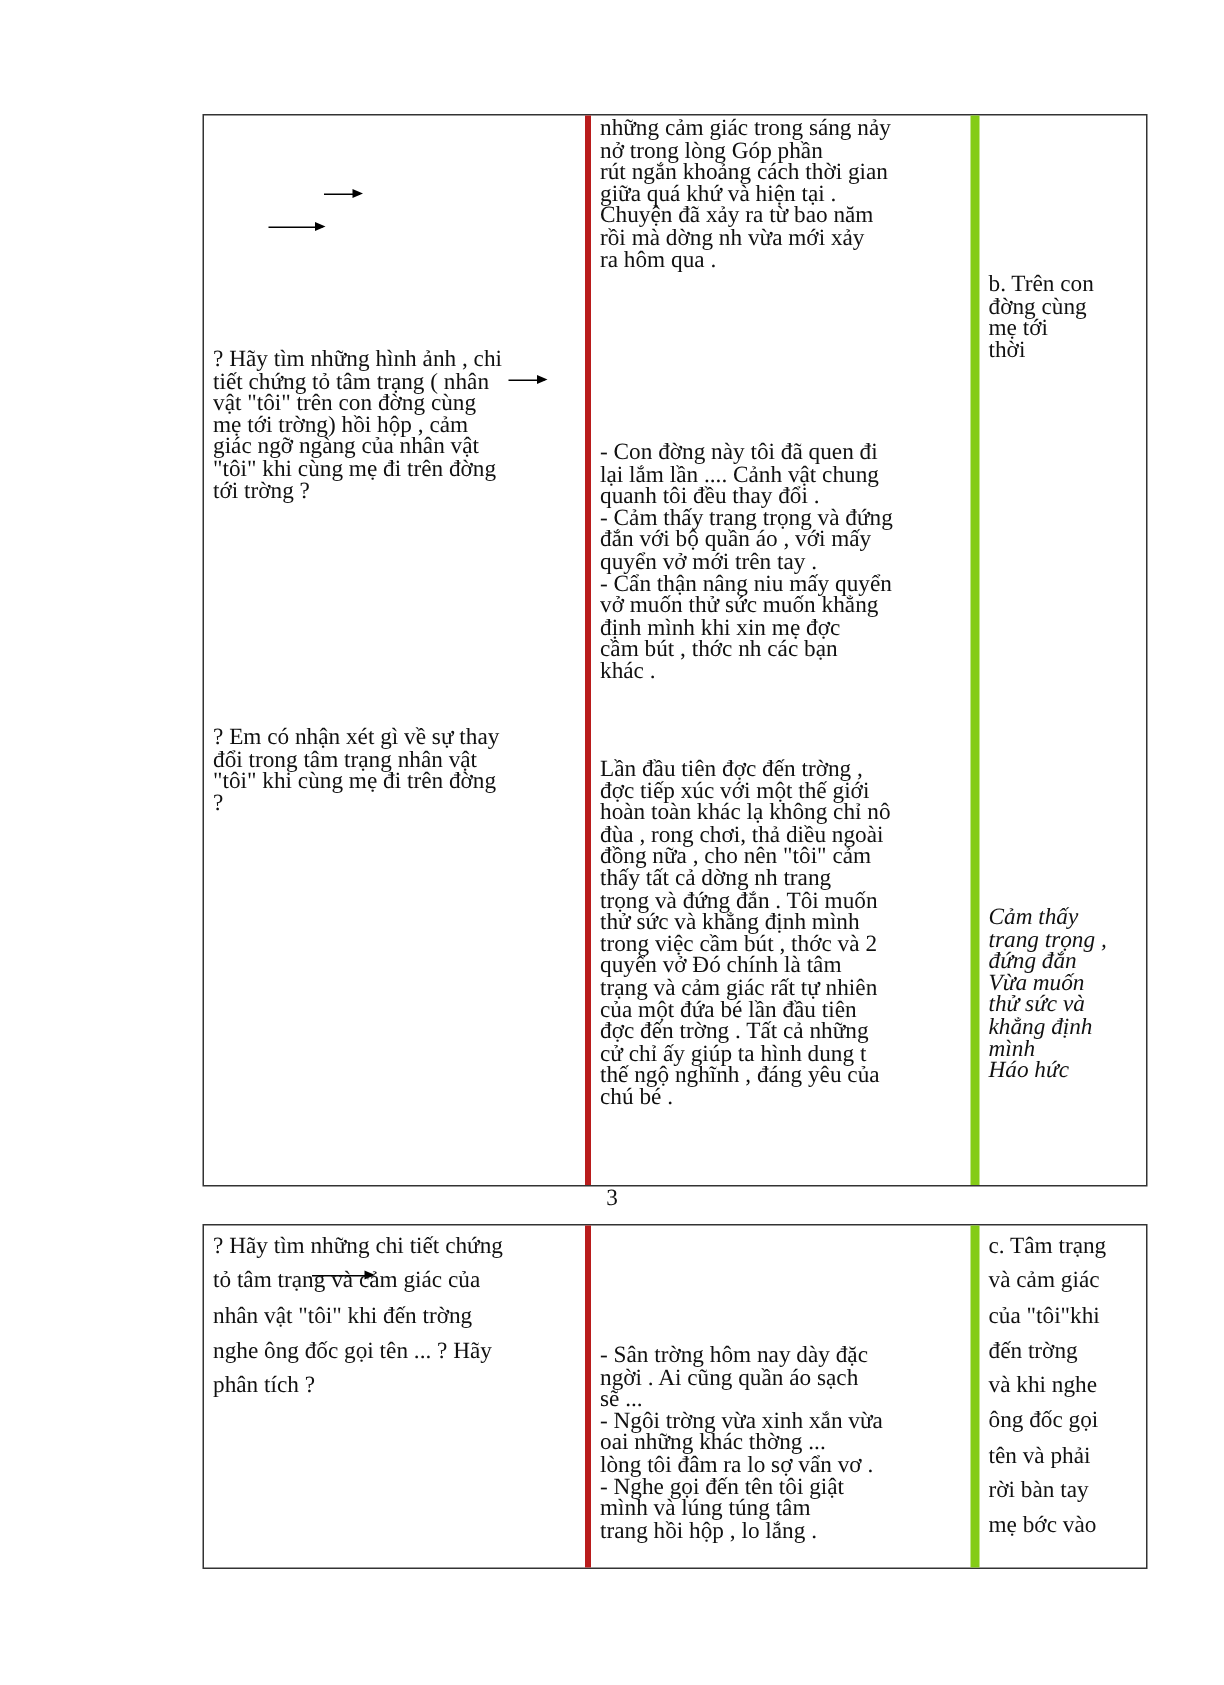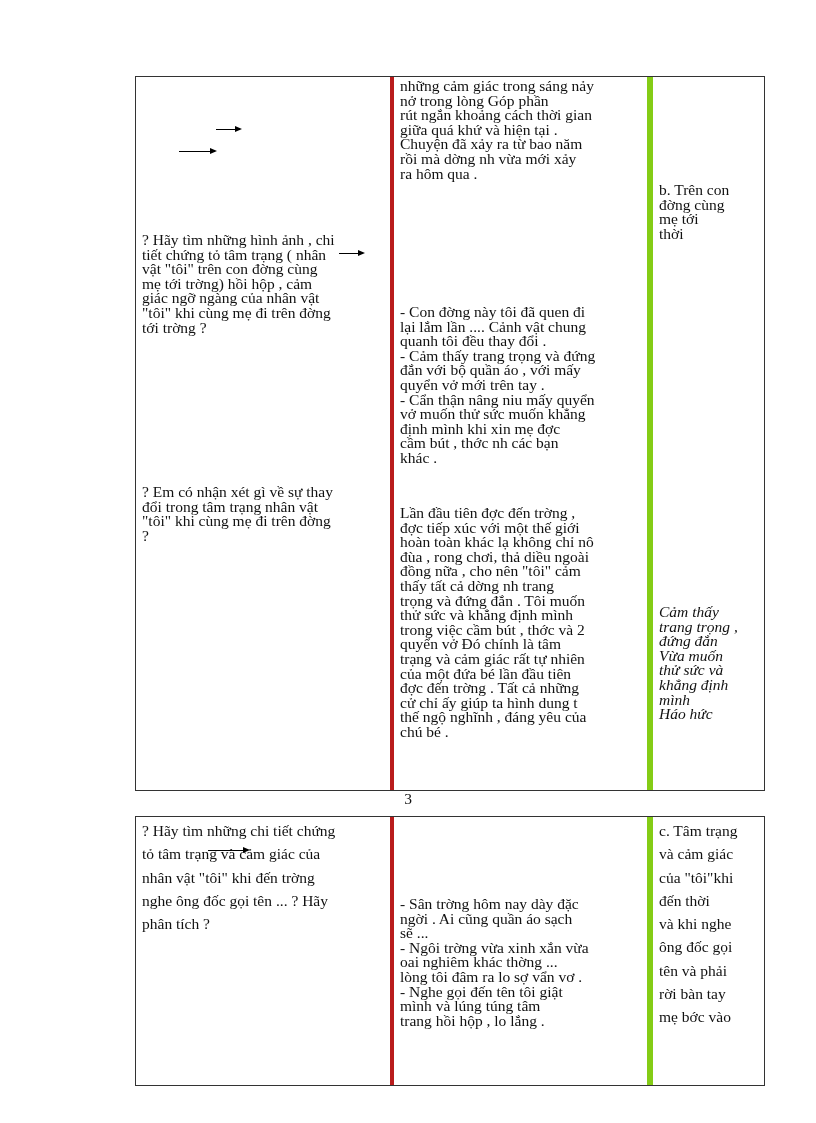--- a/index.html
+++ b/index.html
@@ -1,20 +1,20 @@
 <!DOCTYPE html>
 <html><head>
 <meta charset="utf-8">
 <style>
   html, body { margin:0; padding:0; background:#ffffff; }
   body { width:816px; height:1123px; position:relative; overflow:hidden;
          font-family:"Liberation Serif","DejaVu Serif",serif; color:#111; }
   .tbl { position:absolute; left:135px; width:630px; border:1px solid #333; box-sizing:border-box; }
   .tbl1 { top:76px; height:715px; }
-  .tbl2 { top:816px; height:270px; }
+  .tbl2 { top:816px; height:230px; }
   .col { position:absolute; top:0; bottom:0; box-sizing:border-box; }
   .c1 { left:0; width:258px; border-right:4px solid #b91c1c; }
   .c2 { left:258px; width:259px; border-right:6px solid #84cc16; }
   .c3 { left:517px; right:0; }
   .txt { position:absolute; left:6px; right:5px; font-size:15.5px; line-height:14.6px; white-space:pre-line; }
   .tbl2 .txt.loose { line-height:23.3px; }
   .arrow { position:absolute; height:1px; background:#000; }
   .arrow::after { content:""; position:absolute; right:-2px; top:-3px; border-left:7px solid #000;
                   border-top:3.5px solid transparent; border-bottom:3.5px solid transparent; }
   .pagenum { position:absolute; top:790px; left:0; width:816px; text-align:center; font-size:15.5px; }
@@ -40,21 +40,21 @@
 ?</div>
   </div>
   <div class="col c2">
     <div class="txt" style="top:2px;">những cảm giác trong sáng nảy
 nở trong lòng        Góp phần
 rút ngắn khoảng cách thời gian
 giữa quá khứ và hiện tại .
 Chuyện đã xảy ra từ bao năm
 rồi mà dờng   nh   vừa mới xảy
 ra hôm qua .</div>
-    <div class="txt" style="top:228px;">- Con đờng   này tôi đã quen đi
+    <div class="txt" style="top:218px;">- Con đờng   này tôi đã quen đi
 lại lắm lần .... Cảnh vật chung
 quanh tôi đều thay đổi .
 - Cảm thấy trang trọng và đứng
 đắn với bộ quần áo , với mấy
 quyển vở mới trên tay .
 - Cẩn thận nâng niu mấy quyển
 vở muốn thử sức muốn khẳng
 định mình khi xin mẹ đợc
 cầm bút , thớc   nh   các bạn
 khác .</div>
@@ -100,30 +100,30 @@
 tỏ tâm trạng và cảm giác của
 nhân vật "tôi" khi đến trờng
 nghe ông đốc gọi tên ... ? Hãy
 phân tích ?</div>
   </div>
   <div class="col c2">
     <div class="txt" style="top:80px;">- Sân trờng   hôm nay dày đặc
 ngời   . Ai cũng quần áo sạch
 sẽ ...
 - Ngôi trờng   vừa xinh xắn vừa
-oai nghiêm khác thờng   ...
+oai những khác thờng   ...
 lòng tôi đâm ra lo sợ vẩn vơ .
 - Nghe gọi đến tên tôi giật
 mình và lúng túng         tâm
 trang hồi hộp , lo lắng .</div>
   </div>
   <div class="col c3">
     <div class="txt loose" style="top:2px;">c. Tâm trạng
 và cảm giác
 của "tôi"khi
-đến thời
+đến trờng
 và khi nghe
 ông đốc gọi
 tên và phải
 rời bàn tay
 mẹ bớc   vào</div>
   </div>
 </div>
 
 </body></html>

